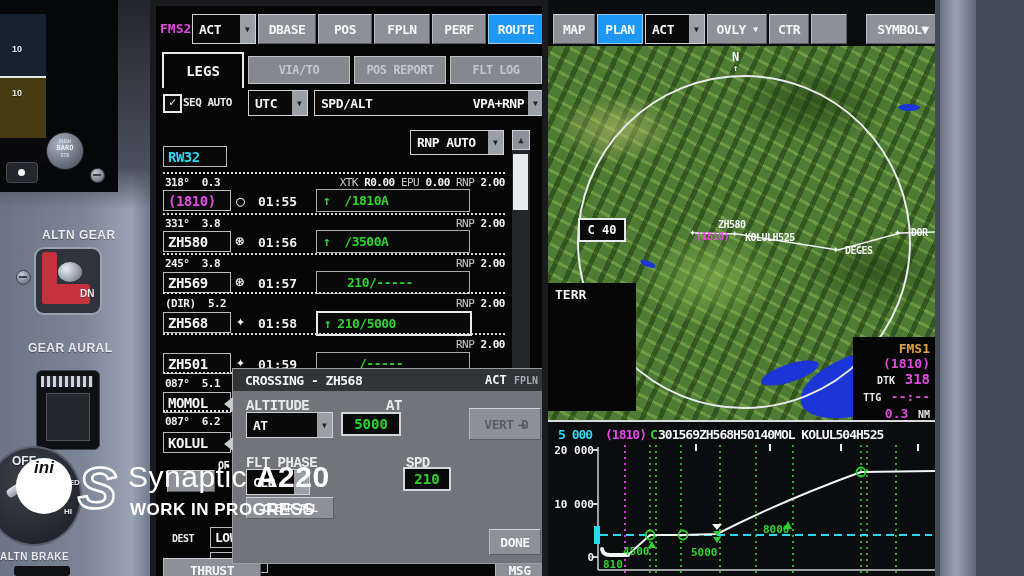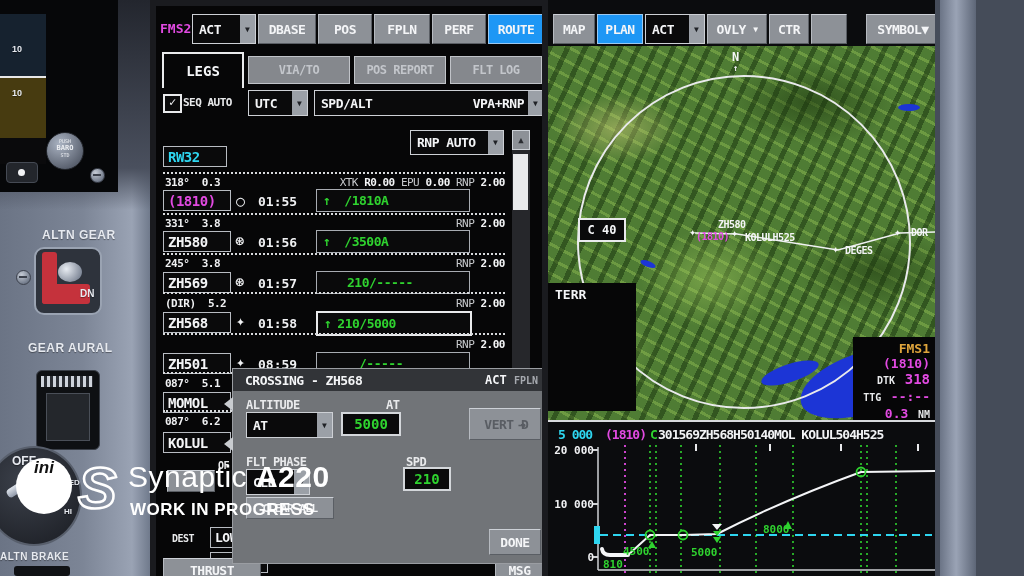--- a/index.html
+++ b/index.html
@@ -86,21 +86,21 @@
   .sb{left:356px;top:124px;width:18px;height:432px;background:#26272b;}
   .sb-up{position:absolute;left:0;top:0;width:18px;height:20px;background:#8d9197;border:1px solid #cdd1d7;
     display:flex;align-items:center;justify-content:center;color:#2a2c31;font-size:9px;box-sizing:border-box;}
   .sb-th{position:absolute;left:1px;top:24px;width:15px;height:56px;background:#e9eaec;}
   
   .dlg{left:76px;top:362px;width:313px;height:194px;background:#717478;border:1px solid #9a9da2;}
   .dlg-hd{position:absolute;left:0;top:0;width:100%;height:22px;background:#323438;display:flex;align-items:center;}
   .dlg-title{padding-left:12px;font-size:13px;font-weight:bold;color:#f4f5f7;letter-spacing:-0.5px;}
   .dlg-act{position:absolute;right:8px;font-size:12px;font-weight:bold;color:#f4f5f7;}
   .dlg-act small{font-size:10px;color:#a7aab0;font-weight:bold;}
-  .dlg-lbl{position:absolute;font-size:12px;font-weight:bold;color:#e9eaec;letter-spacing:-0.5px;}
+  .dlg-lbl{position:absolute;font-size:14px;font-weight:bold;color:#e9eaec;letter-spacing:-0.5px;font-family:Liberation Mono, monospace;}
   .vbox{position:absolute;background:#0a0a0b;border:2px solid #d4d7db;display:flex;align-items:center;justify-content:center;
     font-size:14px;font-weight:bold;}
   .dbtn{position:absolute;}
   .disabled-txt{color:#595d63 !important;}
   .callout{position:absolute;left:-9px;width:0;height:0;border-top:7px solid transparent;
     border-bottom:7px solid transparent;border-right:9px solid #c9ccd0;}
   .dto{position:relative;display:inline-block;}
   .dto .a2{margin-left:-10px;}
   
   .nd{left:548px;top:0;width:387px;height:576px;background:#0b0c0e;}
@@ -284,21 +284,21 @@
       <div class="val-box" style="top:305px;border-color:#e9eaec;border-width:2px;">
           <span class="grn">↑</span>
           <span class="grn" style="margin-left:6px;">210/5000</span>
         </div>
 
       <div class="abs dash" style="left:7px;top:327px;width:342px;"></div>
       <div class="abs leg-hdr" style="left:9px;top:332px;margin-top:18px;"><span>090°</span>&nbsp;&nbsp;<span>4.8</span></div>
       <div class="abs leg-rnp" style="top:332px;"><span>RNP</span> <b>2.00</b></div>
       <div class="abs box" style="left:7px;top:347px;width:62px;height:19px;">ZH501</div>
       <div class="wpt-icon" style="left:80px;top:347px;">✦</div>
-      <div class="leg-time" style="left:102px;top:351px;">08:59</div>
+      <div class="leg-time" style="left:102px;top:351px;">01:59</div>
       <div class="val-box" style="top:346px;">
           <span class="grn" style="margin-left:36px;">/-----</span>
         </div>
 
       <div class="abs dash" style="left:7px;top:366px;width:342px;"></div>
       <div class="abs leg-hdr" style="left:9px;top:371px;"><span>087°</span>&nbsp;&nbsp;<span>5.1</span></div>
       <div class="abs box" style="left:7px;top:386px;width:62px;height:19px;">MOMOL</div>
 
       <div class="abs dash" style="left:7px;top:404px;width:69px;"></div>
       <div class="abs leg-hdr" style="left:9px;top:409px;"><span>087°</span>&nbsp;&nbsp;<span>6.2</span></div>

